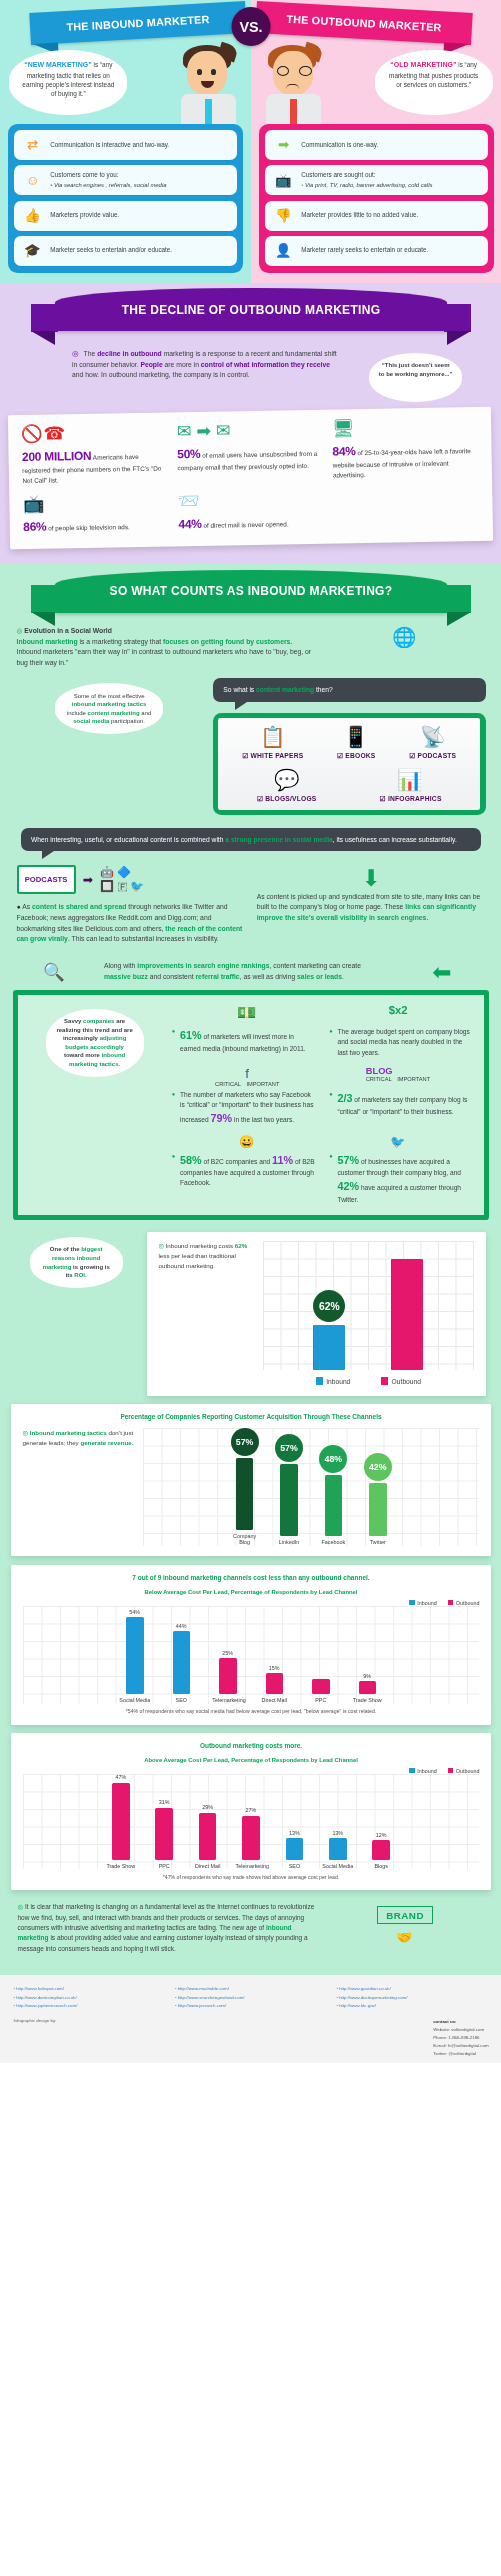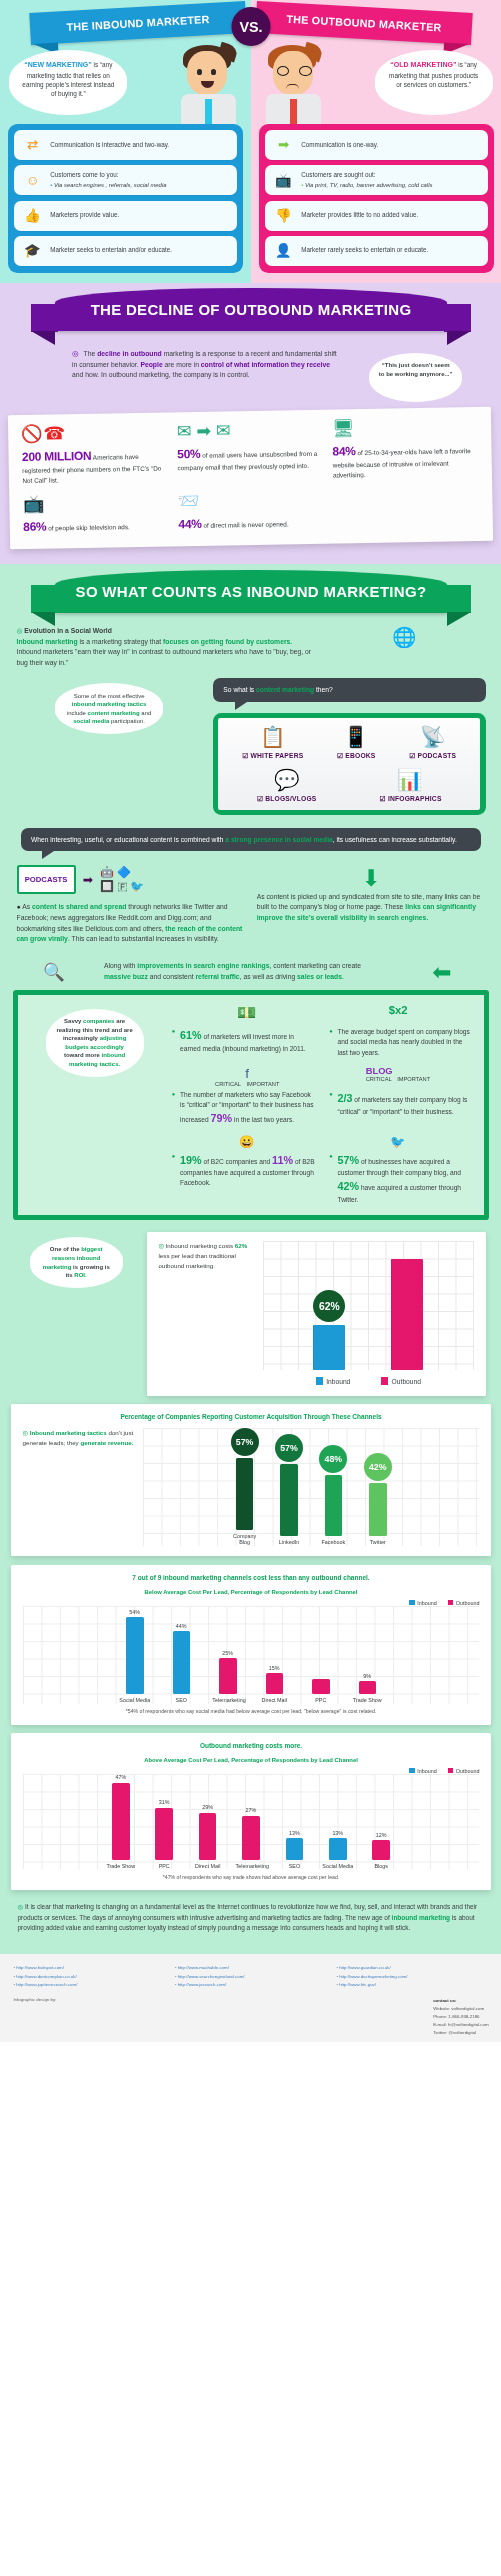--- a/index.html
+++ b/index.html
@@ -88,21 +88,21 @@
   .cmp-tx { font-size: 6.3px; line-height: 1.38; }
   .cmp-tx .sub { display:block; font-style: italic; font-size: 5.9px; margin-top: 1.5px; }
   .cmp-tx .sub:before { content: "• "; color: #1b9ad6; }
   .cmp-out .cmp-tx .sub:before { color: #7ac943; }
 
   
   .sec-decline { background: #e2d0f2; position: relative; padding-bottom: 13.4px; }
   .arc-banner {
     position: relative; margin: 0 auto; width: 392px; height: 43px;
     display:flex; align-items:center; justify-content:center;
-    background: #6a0f9e; color: #fff; font-weight: bold; font-size: 15px;
+    background: #6a0f9e; color: #fff; font-weight: bold; font-size: 12px;
     letter-spacing: 0.3px; text-transform: uppercase;
     border-radius: 50% / 34% 34% 0 0;
     box-shadow: 0 2.1px 3.6px rgba(0,0,0,.2);
   }
   .arc-banner .ear {
     position:absolute; bottom:-13.4px; width:0;height:0;
   }
   .arc-banner .ear.l { left:-24px; border-top:14px solid #4c0b73; border-left:24px solid transparent; }
   .arc-banner .ear.r { right:-24px; border-top:14px solid #4c0b73; border-right:24px solid transparent; }
   .arc-banner .side { position:absolute; top:15.5px; width:27px;height:28px;background:#6a0f9e; }
@@ -541,21 +541,21 @@
             </div>
           </div>
 
           <div style="display:flex;justify-content:space-around;margin:7.2px 0 2.1px;font-size:12.4px">
             <span>😀</span>
             <span>🐦</span>
           </div>
 
           <div class="stat-row">
             <div class="stat-li">
-              <span class="num">19%</span><span> of B2C companies and </span><span class="num p">11%</span><span> of B2B companies have acquired a customer through Facebook.</span>
+              <span class="num">58%</span><span> of B2C companies and </span><span class="num p">11%</span><span> of B2B companies have acquired a customer through Facebook.</span>
             </div>
             <div class="stat-li">
               <span class="num">57%</span><span> of businesses have acquired a customer through their company blog, and </span><span class="num">42%</span><span> have acquired a customer through Twitter.</span>
             </div>
           </div>
         </div>
       </div>
     </div>
 
     <div class="two-col" style="margin-top:12.4px;align-items:flex-start">
@@ -713,20 +713,24 @@
       <div class="axis-note">*47% of respondents who say trade shows had above average cost per lead.</div>
     </div>
 
     <div class="concl">
       <div style="flex:1.5">
         <p>
           <span style="color:#0aa55a">◎</span>
           <span>It is clear that marketing is changing on a fundamental level as the Internet continues to revolutionize how we find, buy, sell, and interact with brands and their products or services. The days of annoying consumers with intrusive advertising and marketing tactics are fading. The new age of </span><span class="hl-green">inbound marketing</span><span> is about providing added value and earning customer loyalty instead of simply pounding a message into consumers heads and hoping it will stick.</span>
         </p>
       </div>
+      <div style="flex:.8;text-align:center;padding-top:4.1px">
+        <span class="brand-tag">BRAND</span>
+        <div style="margin-top:5.2px;font-size:13.4px;color:#0aa55a">🤝</div>
+      </div>
     </div>
     <div class="sp"></div>
   </section>
 
   <section class="sec-sources">
     <div class="src-grid">
       <span>http://www.hubspot.com/</span>
       <span>http://www.mashable.com/</span>
       <span>http://www.guardian.co.uk/</span>
       <span>http://www.dontcomplain.co.uk/</span>

